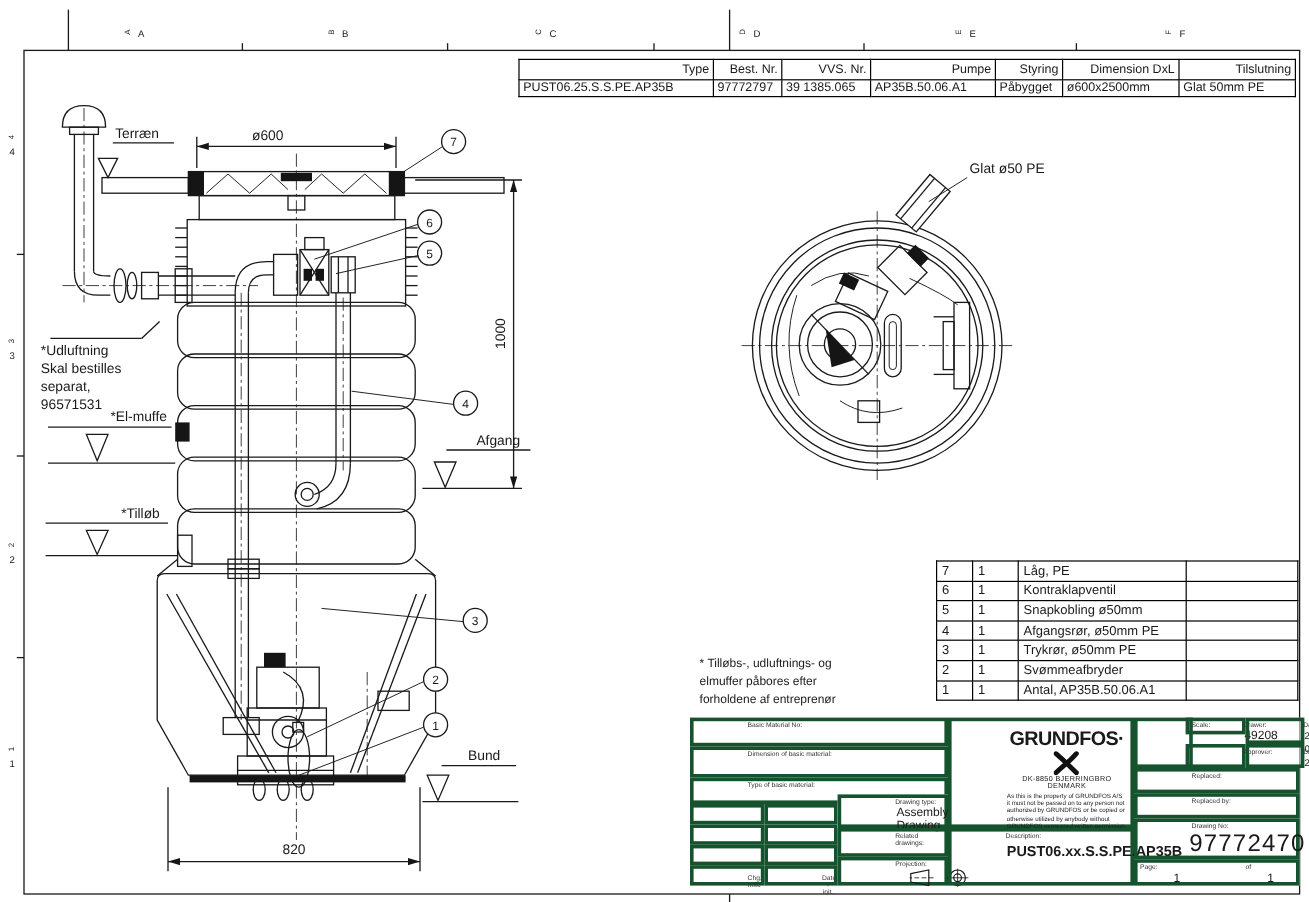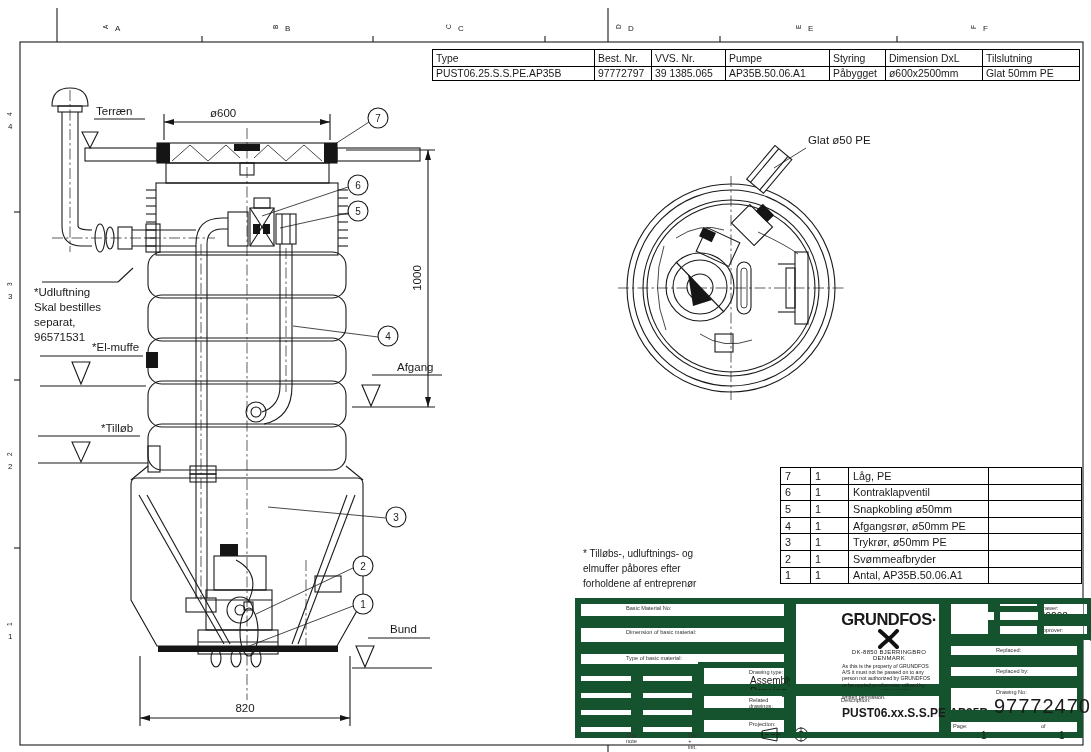--- a/index.html
+++ b/index.html
@@ -12,29 +12,29 @@
   svg.art .wfill{fill:#ffffff;}
   svg.art .thin{stroke-width:0.8;}
   svg.art .cl{stroke-width:0.7;stroke-dasharray:11 3 2.5 3;}
   svg.art text{stroke:none;fill:#1a1a1a;font-family:"Liberation Sans","DejaVu Sans",sans-serif;}
   .t11{font-size:11.5px;} .t10{font-size:10px;}
   .gridtxt{font-size:8px;} .gridtxt2{font-size:6.5px;}
   
   table.spec{position:absolute;left:432px;top:49px;z-index:2;border-collapse:collapse;background:#fff;table-layout:fixed;}
   table.spec td,table.spec th{border:1.6px solid #000;font-size:10.4px;font-weight:normal;
         text-align:left;padding:0 3px;white-space:nowrap;overflow:hidden;height:13px;}
-  table.spec th{height:16px;}
+  table.spec th{height:16px;text-align:right;}
   
   table.parts{position:absolute;left:780px;top:467px;z-index:2;border-collapse:collapse;background:#fff;table-layout:fixed;}
   table.parts td{border:1.1px solid #000;font-size:10.8px;padding:0 4px;white-space:nowrap;overflow:hidden;height:15.6px;}
   
   .note{position:absolute;left:583px;top:546px;z-index:2;font-size:10px;line-height:15px;}
   
   .tb{position:absolute;left:575px;top:598px;width:508px;height:140px;z-index:2;background:#fff;}
-  .tb .cell{position:absolute;box-sizing:border-box;border:6px solid #14532d;padding-left:43px;}
+  .tb .cell{position:absolute;box-sizing:border-box;border:3px solid #14532d;padding-left:43px;}
   .tb .lab{display:block;font-size:5.6px;color:#333;padding:1px 0 0 2px;line-height:6px;}
   .tb .val{display:block;font-size:10px;padding:0 0 0 3px;line-height:11px;}
   .grundfos{font-weight:bold;font-size:16.5px;letter-spacing:-0.5px;font-family:"Liberation Sans",sans-serif;}
   .addr{font-size:6px;text-align:center;letter-spacing:0.3px;}
   .legal{font-size:5.2px;line-height:6.2px;color:#222;padding:2px 3px;text-align:left;}
   .bigno{font-size:20px;text-align:center;letter-spacing:1px;padding-top:6px;}
   .desc{font-size:12px;padding:4px 0 0 3px;font-weight:bold;}
 </style>
 </head>
 <body>

